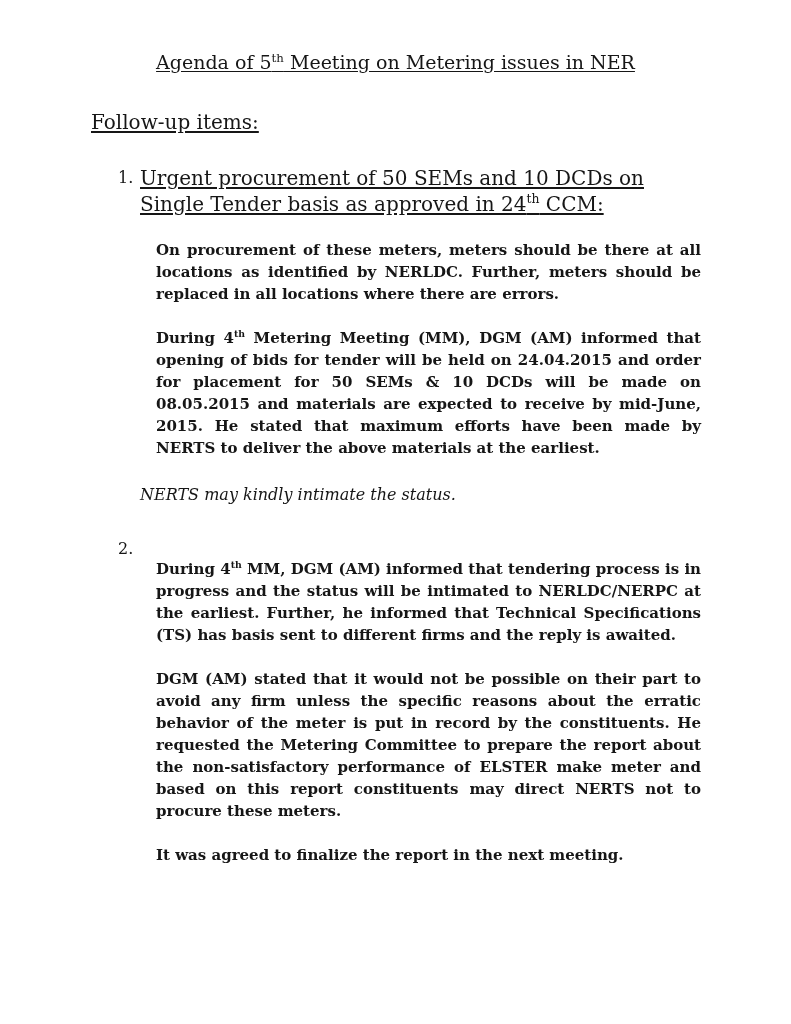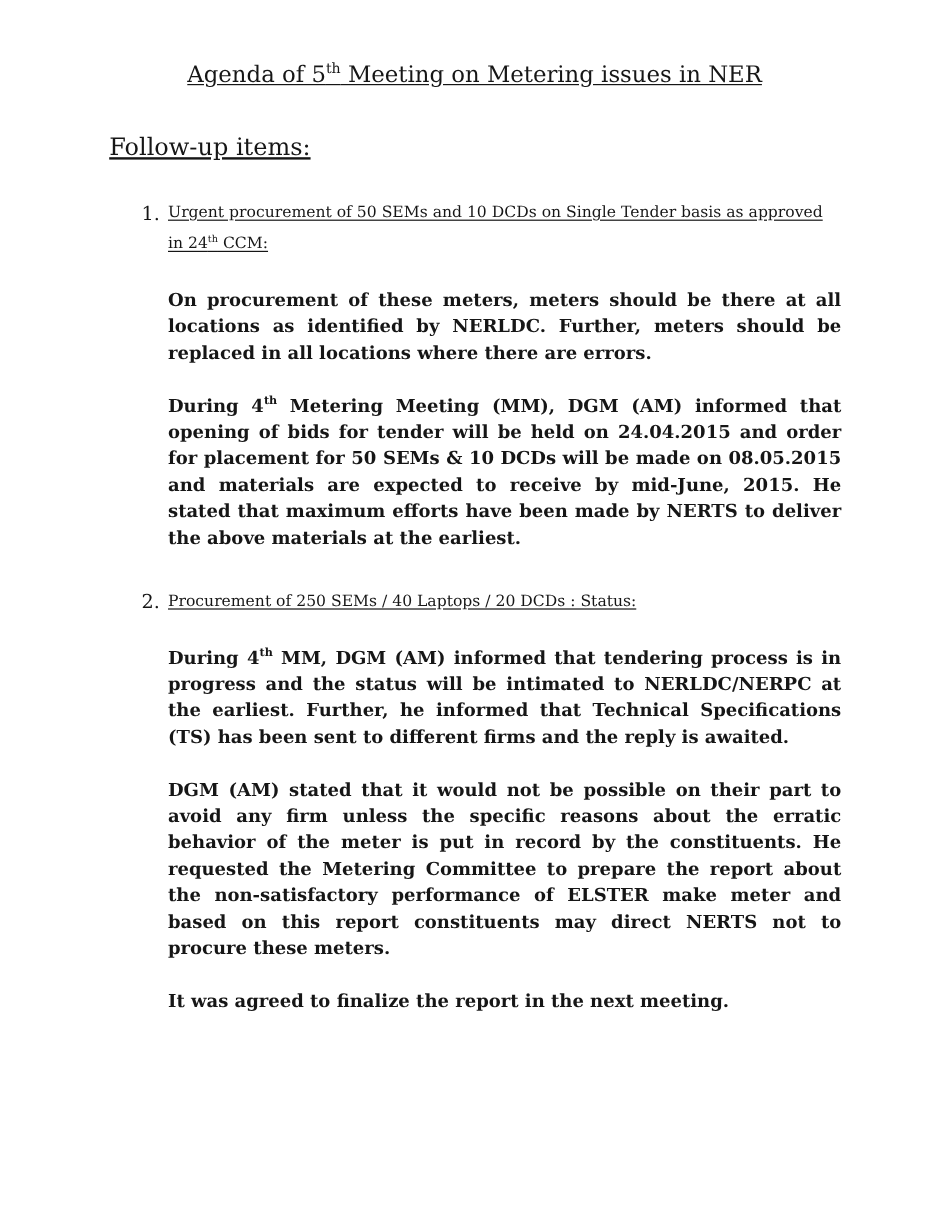--- a/index.html
+++ b/index.html
@@ -31,32 +31,33 @@
   .item-1 { margin-top: 30px; }
   .item-2 { margin-top: 30px; }
   .item-number {
     flex: none;
     width: 22px;
     font-size: 16px;
     line-height: 26px;
   }
   .item-body { width: 561px; }
   .item-heading {
-    font-size: 13px;
+    font-size: 20px;
     line-height: 26px;
     font-weight: 500;
   }
   .para {
     margin: 22px 0 0 0;
     font-size: 15px;
     line-height: 22px;
   }
   .para.b {
     font-weight: bold;
     text-align: justify;
+    margin-left: 16px;
   }
   .para.i {
     font-style: italic;
     font-size: 16px;
     margin-top: 25px;
   }
   sup { font-size: 0.62em; line-height: 0; vertical-align: super; }
 </style>
 </head>
 <body>
@@ -70,28 +71,28 @@
   <div class="followup-heading"><span class="u">Follow-up items:</span></div>
 
   <ol class="items">
 
     <li class="item item-1">
       <span class="item-number">1.</span>
       <div class="item-body">
         <div class="item-heading"><span class="u"><span>Urgent procurement of 50 SEMs and 10 DCDs on Single Tender basis as approved in 24</span><sup>th</sup><span> CCM:</span></span></div>
         <p class="para b">On procurement of these meters, meters should be there at all locations as identified by NERLDC. Further, meters should be replaced in all locations where there are errors.</p>
         <p class="para b"><span>During 4</span><sup>th</sup><span> Metering Meeting (MM), DGM (AM) informed that opening of bids for tender will be held on 24.04.2015 and order for placement for 50 SEMs &amp; 10 DCDs will be made on 08.05.2015 and materials are expected to receive by mid-June, 2015. He stated that maximum efforts have been made by NERTS to deliver the above materials at the earliest.</span></p>
+        <p class="para i">NERTS may kindly intimate the status.</p>
       </div>
     </li>
 
     <li class="item item-2">
       <span class="item-number">2.</span>
       <div class="item-body">
-        <div class="item-heading"><span class="u">Procurement of 250 SEMs / 40 Laptops / 20 DCDs : Status:</span></div>
-        <p class="para b"><span>During 4</span><sup>th</sup><span> MM, DGM (AM) informed that tendering process is in progress and the status will be intimated to NERLDC/NERPC at the earliest. Further, he informed that Technical Specifications (TS) has been sent to different firms and the reply is awaited.</span></p>
+        <p class="para b"><span>During 4</span><sup>th</sup><span> MM, DGM (AM) informed that tendering process is in progress and the status will be intimated to NERLDC/NERPC at the earliest. Further, he informed that Technical Specifications (TS) has basis sent to different firms and the reply is awaited.</span></p>
         <p class="para b">DGM (AM) stated that it would not be possible on their part to avoid any firm unless the specific reasons about the erratic behavior of the meter is put in record by the constituents. He requested the Metering Committee to prepare the report about the non-satisfactory performance of ELSTER make meter and based on this report constituents may direct NERTS not to procure these meters.</p>
         <p class="para b">It was agreed to finalize the report in the next meeting.</p>
 
       </div>
     </li>
 
   </ol>
 
 </div>
 

